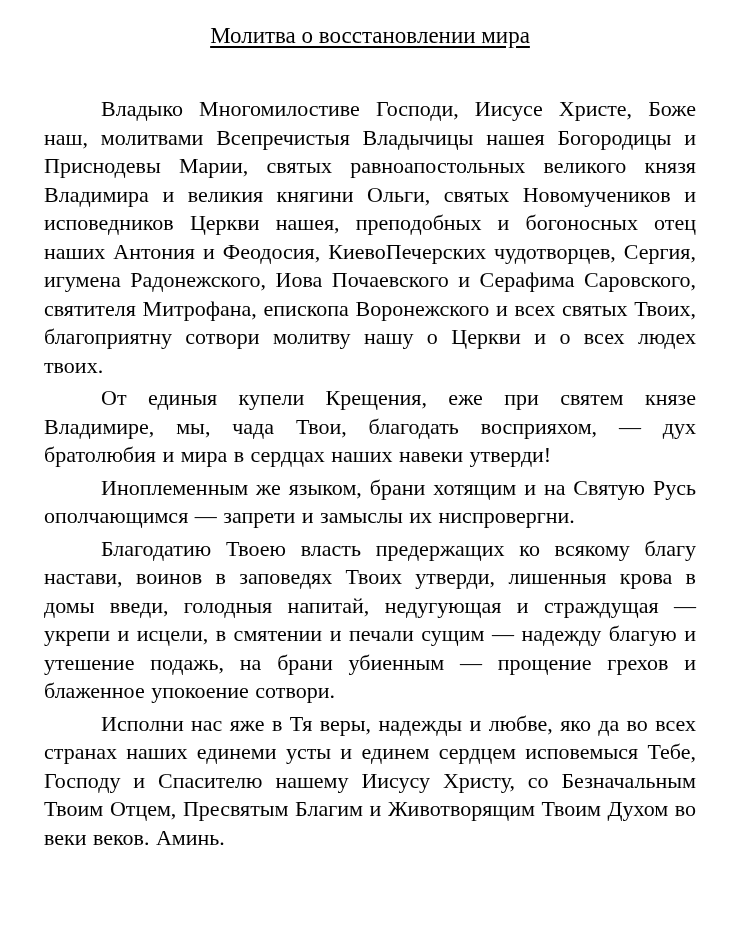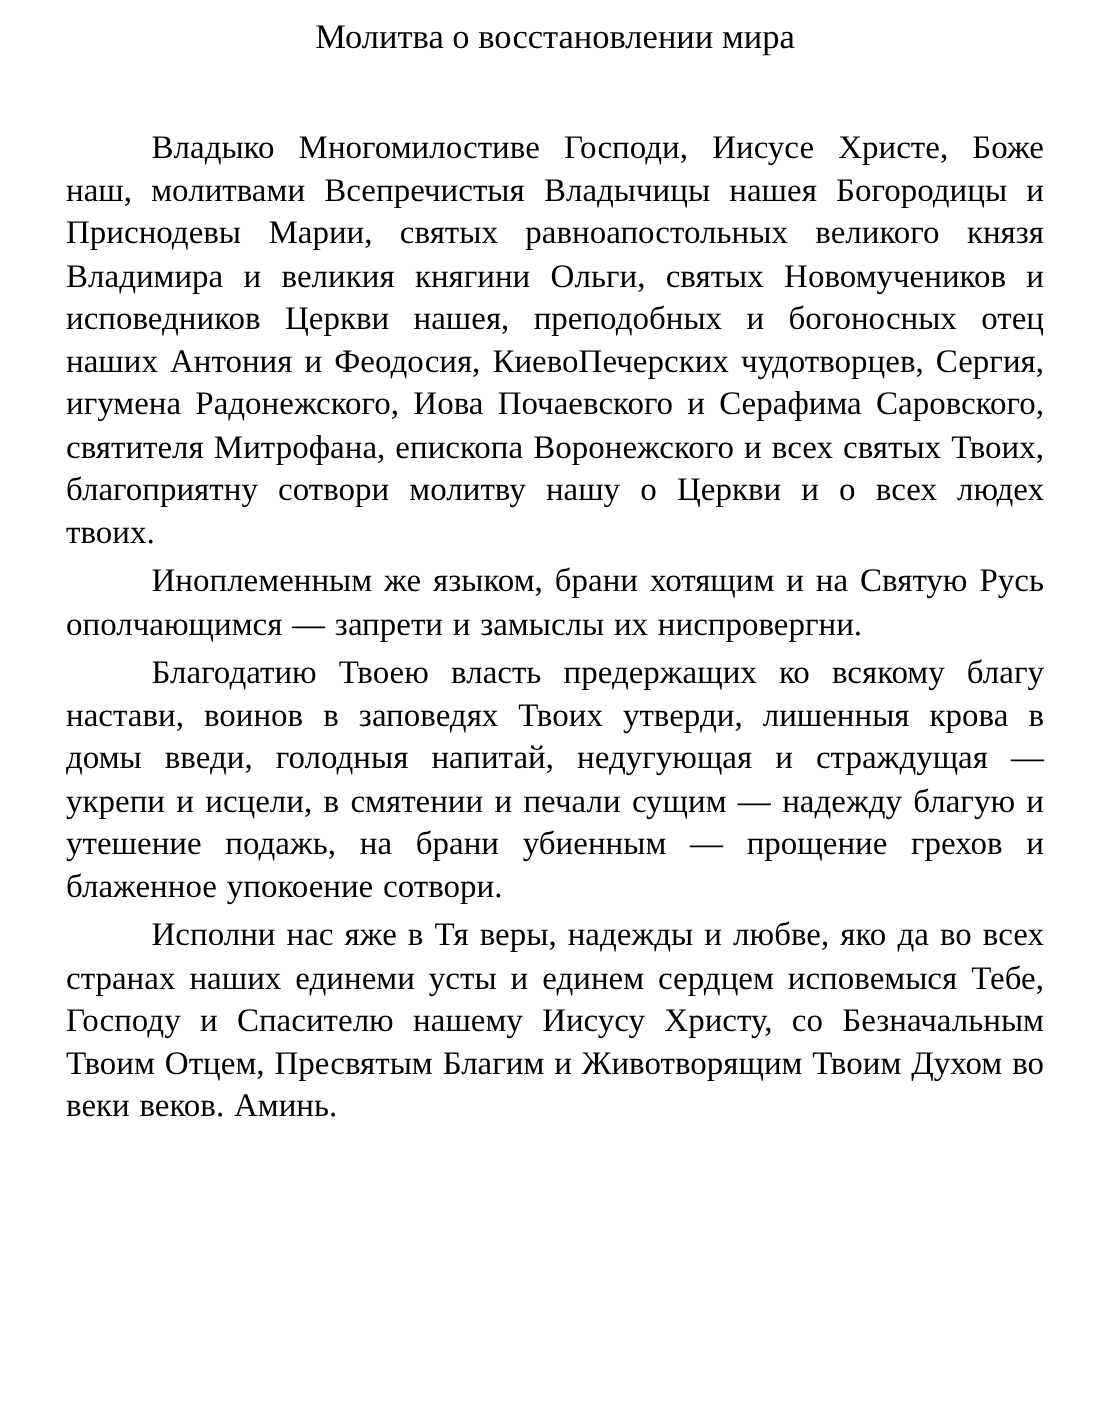--- a/index.html
+++ b/index.html
@@ -15,24 +15,25 @@
     color: #000000;
   }
   .page {
     box-sizing: border-box;
     width: 739px;
     height: 948px;
     padding: 6px 39px 0 40px;
     background: #ffffff;
   }
   .doc-title {
-    margin: 5px;
+    margin: 16px;
     font-size: 23px;
     font-weight: normal;
     text-align: center;
+    text-decoration: underline;
     text-underline-offset: 3px;
     line-height: 28px;
     color: #000000;
   }
   .doc-body {
     margin-top: 45px;
   }
   .doc-body p {
     margin: 4px;
     font-size: 22px;
@@ -44,17 +45,18 @@
   }
 </style>
 </head>
 <body>
 
 <div class="page">
   <h1 class="doc-title">Молитва о восстановлении мира</h1>
 
   <div class="doc-body">
     <p>Владыко Многомилостиве Господи, Иисусе Христе, Боже наш, молитвами Всепречистыя Владычицы нашея Богородицы и Приснодевы Марии, святых равноапостольных великого князя Владимира и великия княгини Ольги, святых Новомучеников и исповедников Церкви нашея, преподобных и богоносных отец наших Антония и Феодосия, КиевоПечерских чудотворцев, Сергия, игумена Радонежского, Иова Почаевского и Серафима Саровского, святителя Митрофана, епископа Воронежского и всех святых Твоих, благоприятну сотвори молитву нашу о Церкви и о всех людех твоих.</p>
+    <p>От единыя купели Крещения, еже при святем князе Владимире, мы, чада Твои, благодать восприяхом, — дух братолюбия и мира в сердцах наших навеки утверди!</p>
     <p>Иноплеменным же языком, брани хотящим и на Святую Русь ополчающимся — запрети и замыслы их ниспровергни.</p>
     <p>Благодатию Твоею власть предержащих ко всякому благу настави, воинов в заповедях Твоих утверди, лишенныя крова в домы введи, голодныя напитай, недугующая и страждущая — укрепи и исцели, в смятении и печали сущим — надежду благую и утешение подажь, на брани убиенным — прощение грехов и блаженное упокоение сотвори.</p>
     <p>Исполни нас яже в Тя веры, надежды и любве, яко да во всех странах наших единеми усты и единем сердцем исповемыся Тебе, Господу и Спасителю нашему Иисусу Христу, со Безначальным Твоим Отцем, Пресвятым Благим и Животворящим Твоим Духом во веки веков. Аминь.</p>
   </div>
 </div>
 
 </body></html>

